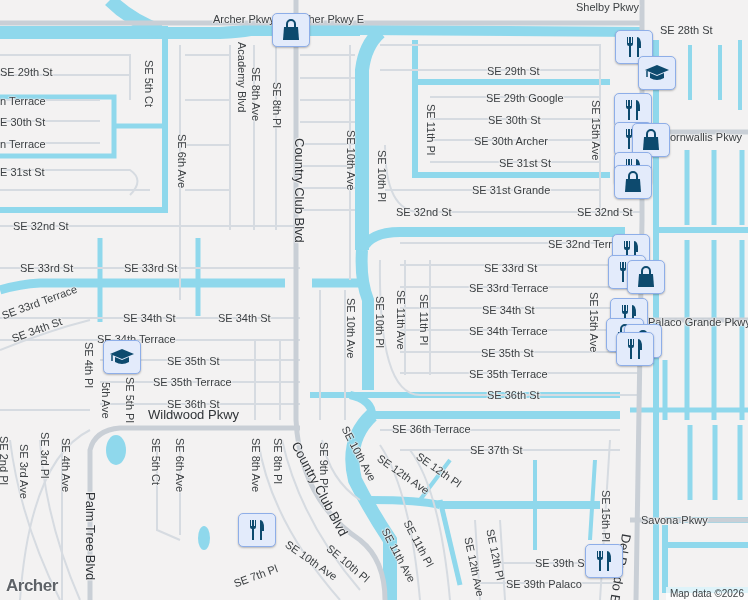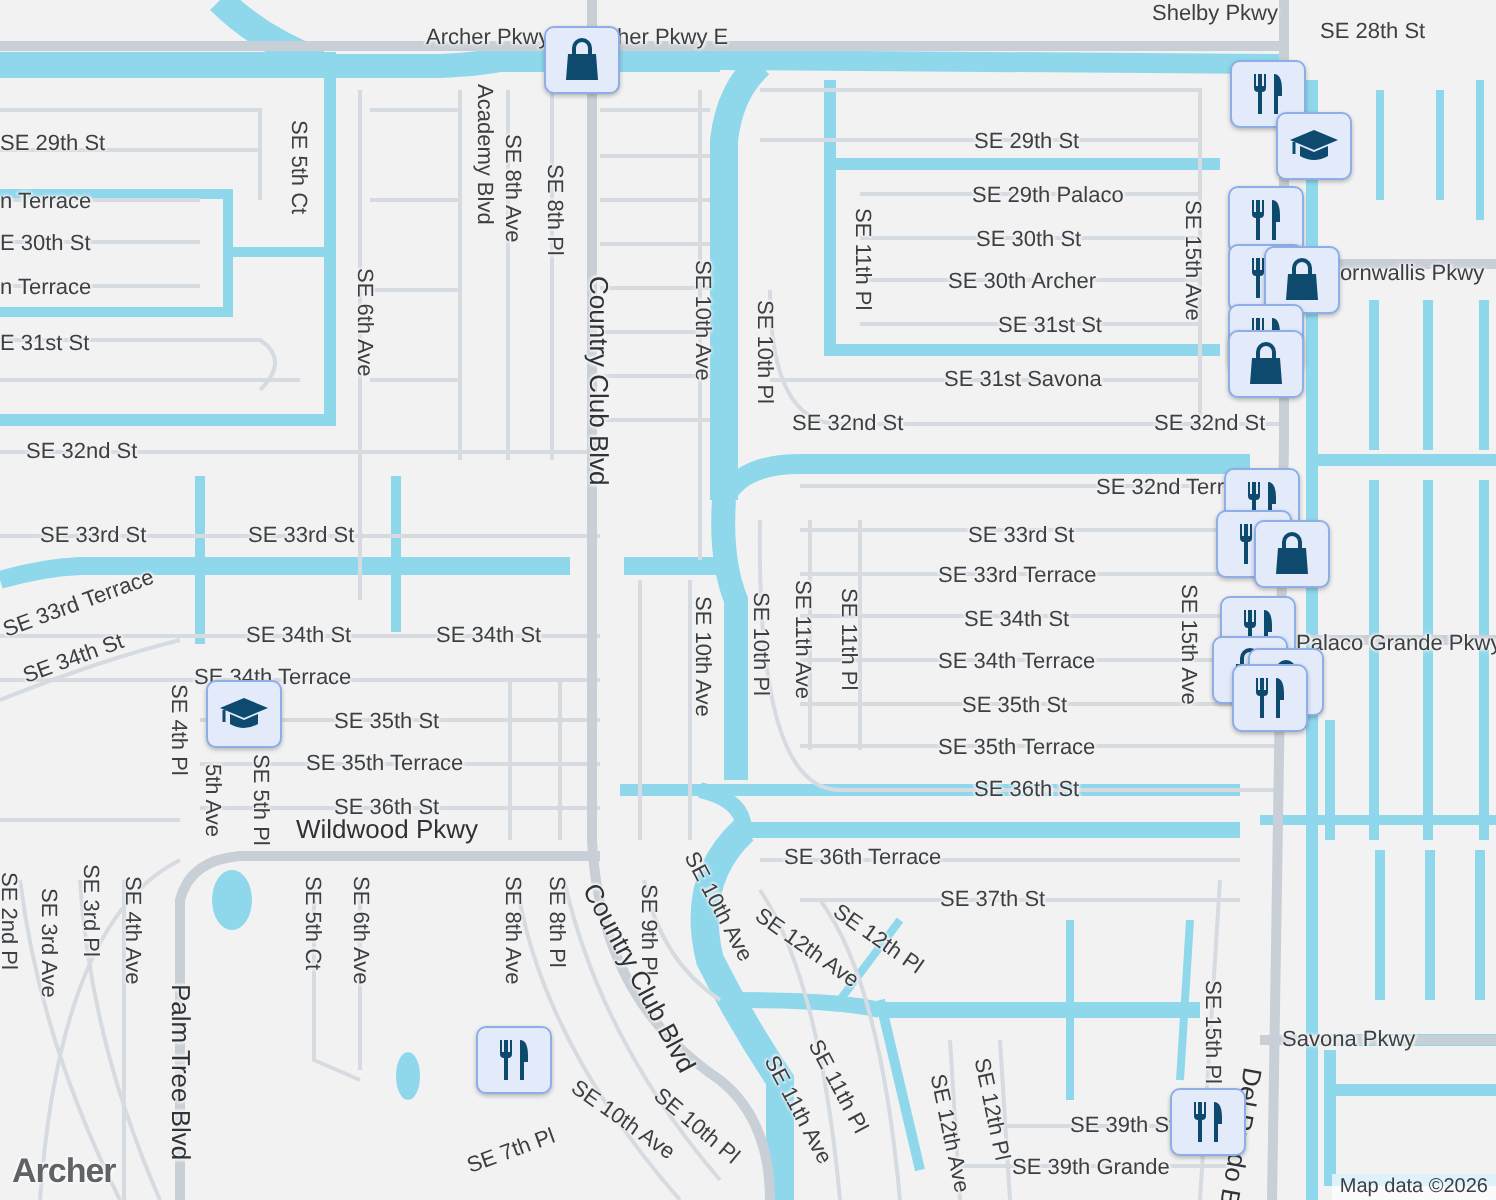--- a/index.html
+++ b/index.html
@@ -163,33 +163,33 @@
       <path d="M642 0 L642 220 L636 600"></path>
       <path d="M642 320 L748 320"></path>
       <path d="M642 132 L748 132"></path>
       <path d="M630 520 L748 520"></path>
     </g>
   </svg>
 
   <div class="lbl" style="left:213px;top:13px">Archer Pkwy</div>
   <div class="lbl" style="left:292px;top:13px">Archer Pkwy E</div>
   <div class="lbl" style="left:576px;top:1px">Shelby Pkwy</div>
-  <div class="lbl" style="left:660px;top:10px">SE 28th St</div>
+  <div class="lbl" style="left:660px;top:24px">SE 28th St</div>
   <div class="lbl" style="left:0px;top:66px">SE 29th St</div>
   <div class="lbl" style="left:0px;top:95px">n Terrace</div>
   <div class="lbl" style="left:0px;top:116px">E 30th St</div>
   <div class="lbl" style="left:0px;top:138px">n Terrace</div>
   <div class="lbl" style="left:0px;top:166px">E 31st St</div>
   <div class="lbl" style="left:487px;top:65px">SE 29th St</div>
-  <div class="lbl" style="left:486px;top:92px">SE 29th Palaco</div>
+  <div class="lbl" style="left:486px;top:92px">SE 29th Google</div>
   <div class="lbl" style="left:488px;top:114px">SE 30th St</div>
   <div class="lbl" style="left:474px;top:135px">SE 30th Archer</div>
   <div class="lbl" style="left:662px;top:131px">Cornwallis Pkwy</div>
   <div class="lbl" style="left:499px;top:157px">SE 31st St</div>
-  <div class="lbl" style="left:472px;top:184px">SE 31st Savona</div>
+  <div class="lbl" style="left:472px;top:184px">SE 31st Grande</div>
   <div class="lbl" style="left:396px;top:206px">SE 32nd St</div>
   <div class="lbl" style="left:577px;top:206px">SE 32nd St</div>
   <div class="lbl" style="left:13px;top:220px">SE 32nd St</div>
   <div class="lbl" style="left:548px;top:238px">SE 32nd Terrace</div>
   <div class="lbl" style="left:20px;top:262px">SE 33rd St</div>
   <div class="lbl" style="left:124px;top:262px">SE 33rd St</div>
   <div class="lbl" style="left:484px;top:262px">SE 33rd St</div>
   <div class="lbl" style="left:469px;top:282px">SE 33rd Terrace</div>
   <div class="lbl" style="left:123px;top:312px">SE 34th St</div>
   <div class="lbl" style="left:218px;top:312px">SE 34th St</div>
@@ -201,21 +201,21 @@
   <div class="lbl" style="left:481px;top:347px">SE 35th St</div>
   <div class="lbl" style="left:153px;top:376px">SE 35th Terrace</div>
   <div class="lbl" style="left:469px;top:368px">SE 35th Terrace</div>
   <div class="lbl" style="left:167px;top:398px">SE 36th St</div>
   <div class="lbl" style="left:487px;top:389px">SE 36th St</div>
   <div class="lbl big" style="left:148px;top:409px">Wildwood Pkwy</div>
   <div class="lbl" style="left:392px;top:423px">SE 36th Terrace</div>
   <div class="lbl" style="left:470px;top:444px">SE 37th St</div>
   <div class="lbl" style="left:641px;top:514px">Savona Pkwy</div>
   <div class="lbl" style="left:535px;top:557px">SE 39th St</div>
-  <div class="lbl" style="left:506px;top:578px">SE 39th Grande</div>
+  <div class="lbl" style="left:506px;top:578px">SE 39th Palaco</div>
 
   <div class="lbl v" style="left:248px;top:42px">Academy Blvd</div>
   <div class="lbl v" style="left:262px;top:67px">SE 8th Ave</div>
   <div class="lbl v" style="left:283px;top:82px">SE 8th Pl</div>
   <div class="lbl v big" style="left:305px;top:138px">Country Club Blvd</div>
   <div class="lbl v" style="left:357px;top:130px">SE 10th Ave</div>
   <div class="lbl v" style="left:155px;top:60px">SE 5th Ct</div>
   <div class="lbl v" style="left:188px;top:134px">SE 6th Ave</div>
   <div class="lbl v" style="left:437px;top:104px">SE 11th Pl</div>
   <div class="lbl v" style="left:602px;top:100px">SE 15th Ave</div>

